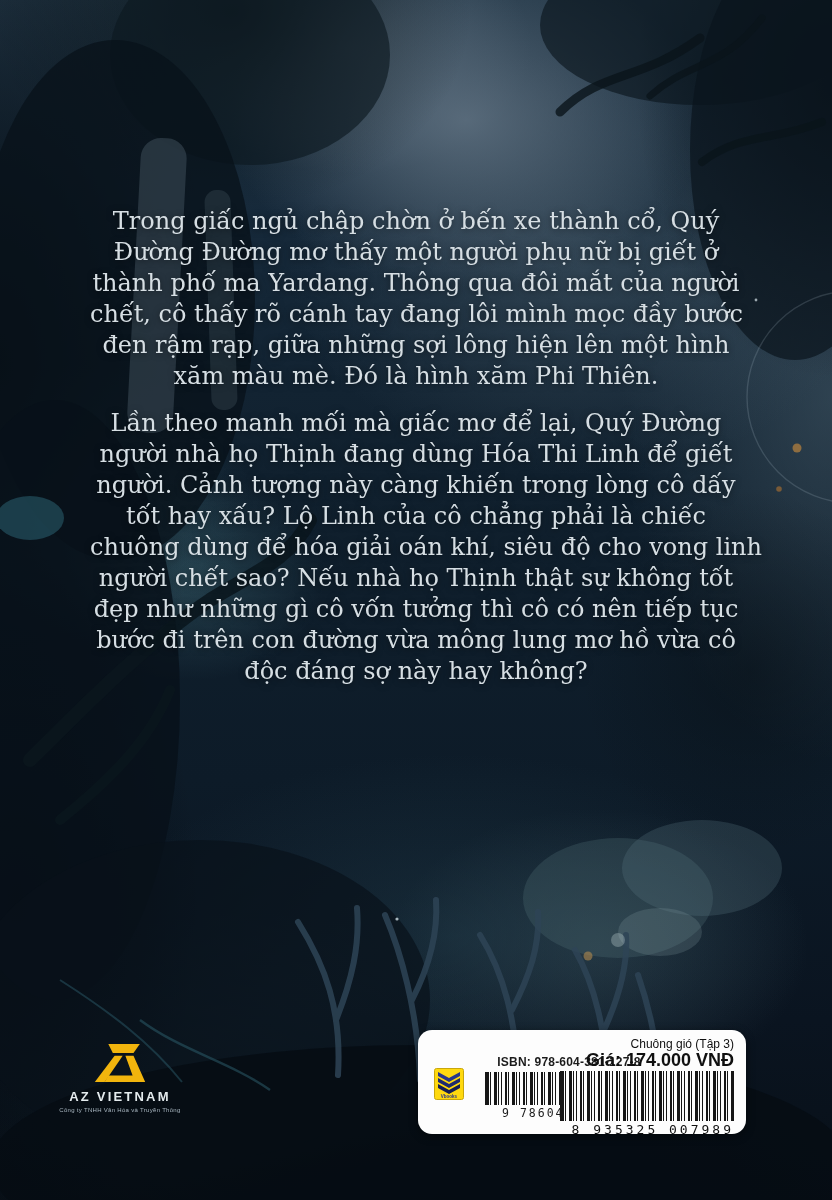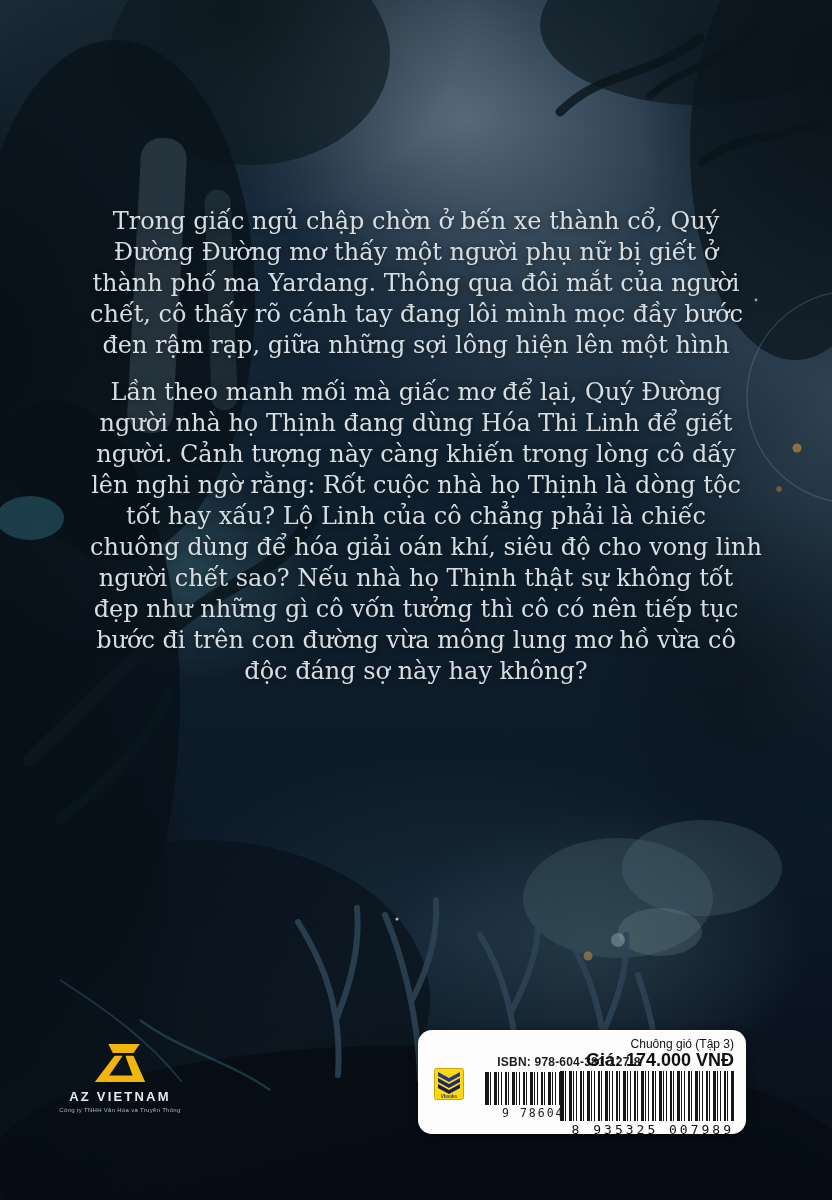--- a/index.html
+++ b/index.html
@@ -135,26 +135,26 @@
     <circle cx="756" cy="300" r="1.4" fill="#d8e4ea" opacity="0.7"></circle>
   </svg>
 
   <div class="synopsis">
     <div class="para">
       <div class="line">Trong giấc ngủ chập chờn ở bến xe thành cổ, Quý</div>
       <div class="line">Đường Đường mơ thấy một người phụ nữ bị giết ở</div>
       <div class="line">thành phố ma Yardang. Thông qua đôi mắt của người</div>
       <div class="line">chết, cô thấy rõ cánh tay đang lôi mình mọc đầy bước</div>
       <div class="line">đen rậm rạp, giữa những sợi lông hiện lên một hình</div>
+      <div class="line">xăm màu mè. Đó là hình xăm Phi Thiên.</div>
     </div>
     <div class="para">
       <div class="line">Lần theo manh mối mà giấc mơ để lại, Quý Đường</div>
       <div class="line">người nhà họ Thịnh đang dùng Hóa Thi Linh để giết</div>
       <div class="line">người. Cảnh tượng này càng khiến trong lòng cô dấy</div>
-      <div class="line">lên nghi ngờ rằng: Rốt cuộc nhà họ Thịnh là dòng tộc</div>
       <div class="line">tốt hay xấu? Lộ Linh của cô chẳng phải là chiếc</div>
       <div class="line">chuông dùng để hóa giải oán khí, siêu độ cho vong linh</div>
       <div class="line">người chết sao? Nếu nhà họ Thịnh thật sự không tốt</div>
       <div class="line">đẹp như những gì cô vốn tưởng thì cô có nên tiếp tục</div>
       <div class="line">bước đi trên con đường vừa mông lung mơ hồ vừa cô</div>
       <div class="line">độc đáng sợ này hay không?</div>
     </div>
   </div>
 
   <div class="publisher">

